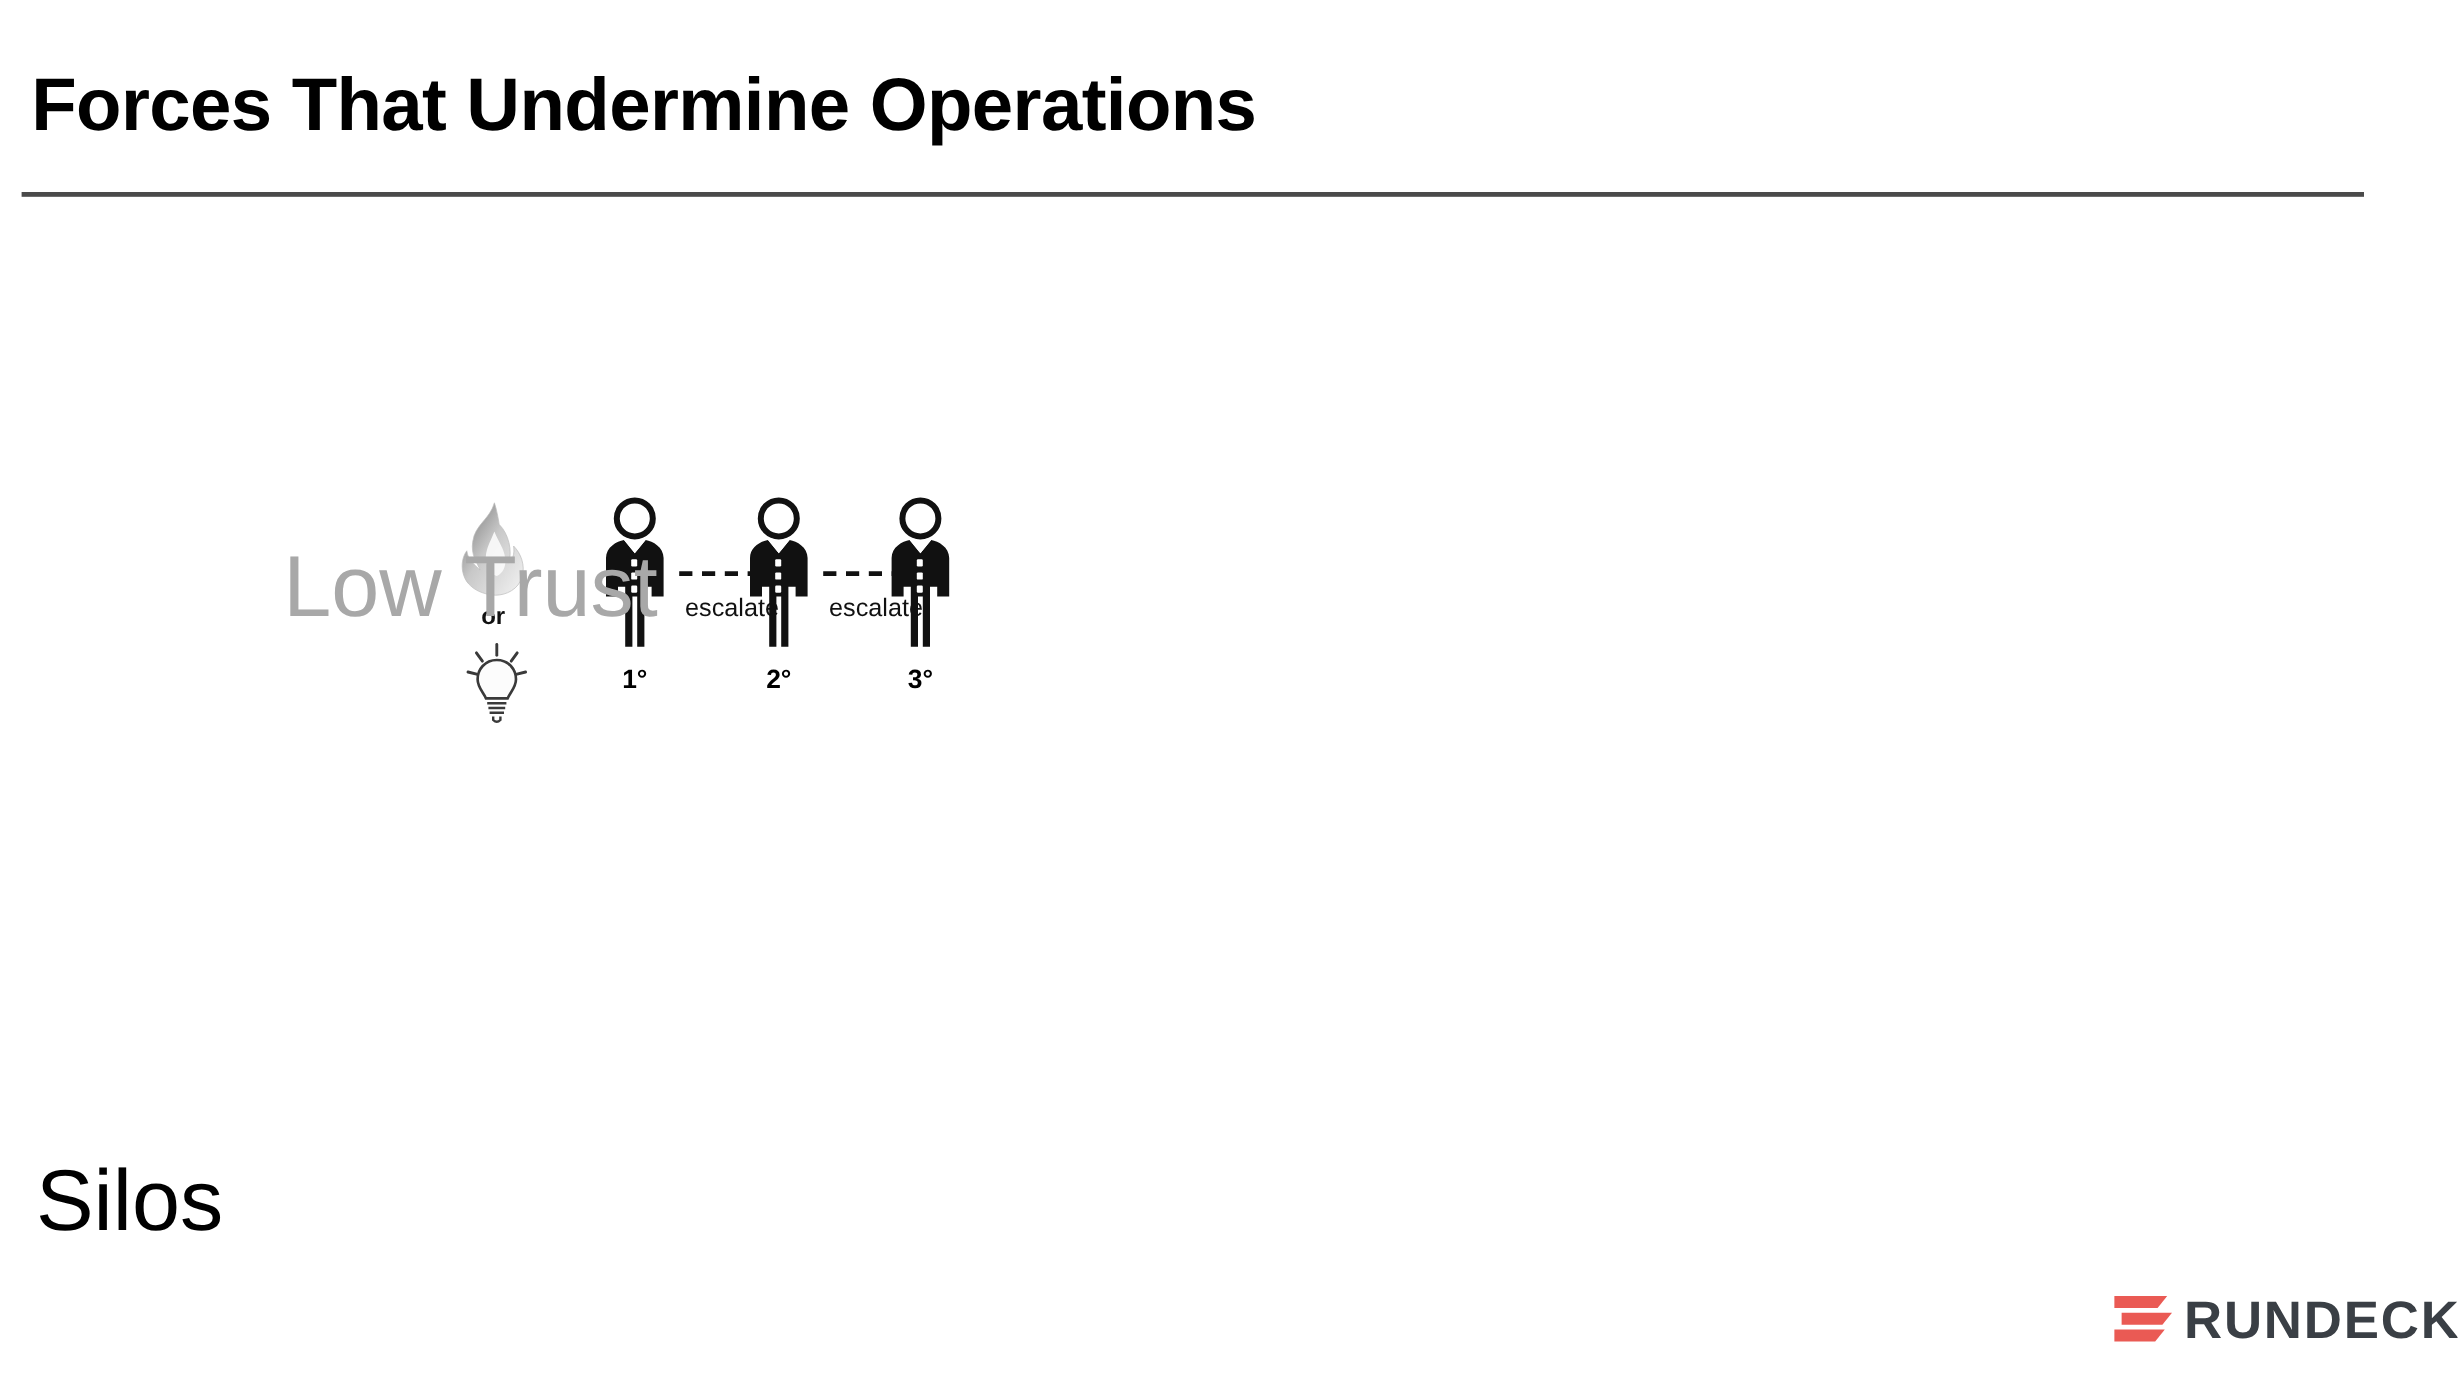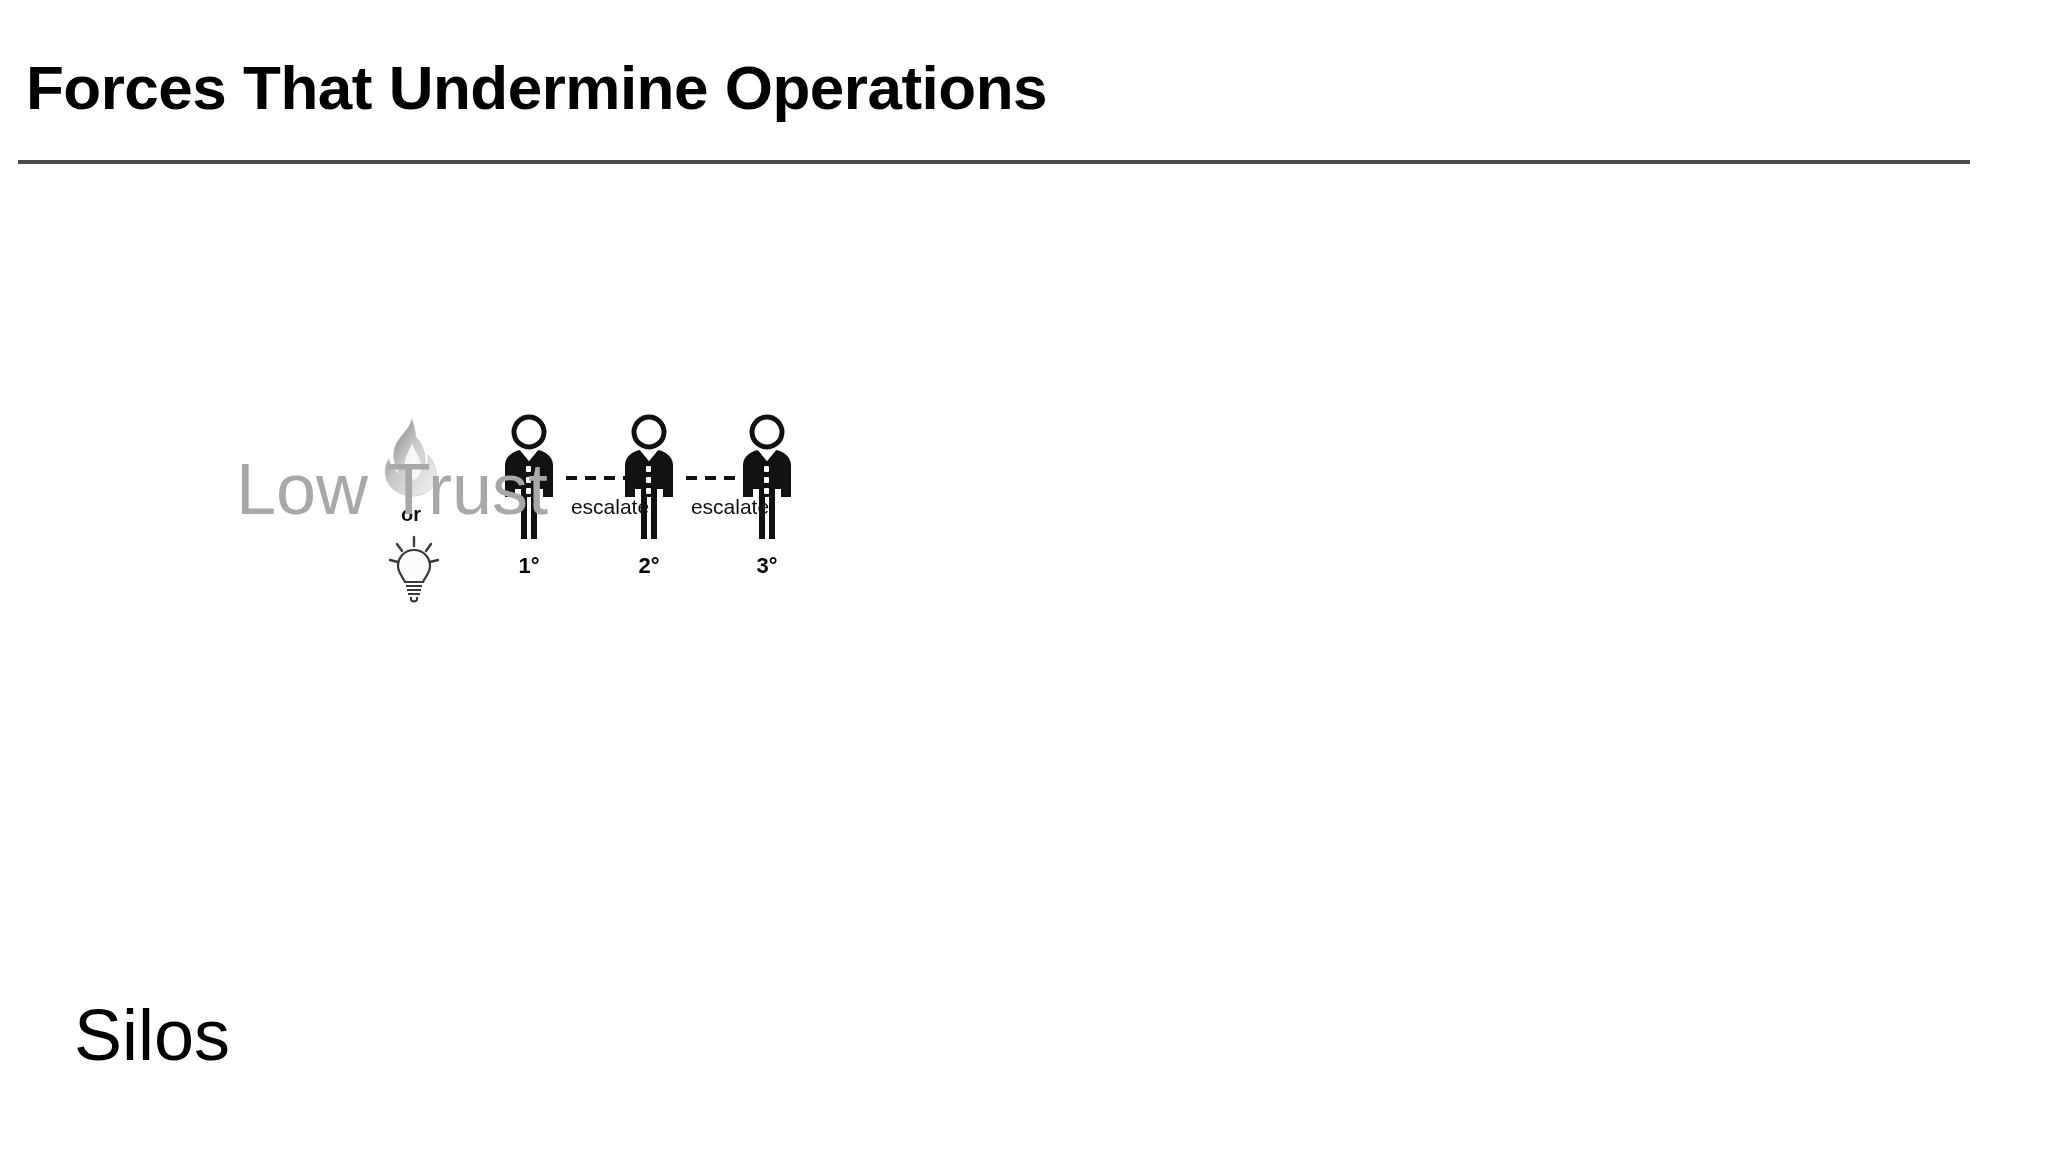--- a/index.html
+++ b/index.html
@@ -172,20 +172,28 @@
         </g>
         <path d="M30 37 L39 48 L48 37 L44 36 L39 43 L34 36 Z" fill="#fff"></path>
       </svg>
       <div class="deg d3">3°</div>
     </div>
 
     <div class="caption cap-muted" style="top:268px;left:-120px;">Low Trust</div>
   </div>
 
 
-  <div class="quad" style="left:0;top:664px;width:1024px;height:400px;margin-left:44px;">
+  <div class="quad" style="left:0;top:630px;width:1024px;height:400px;">
 
     <div class="caption cap-active" style="top:330px;left:-404px;">Silos</div>
   </div>
 
 
+  <div class="logo">
+    <svg width="52" height="46" viewBox="0 0 52 46">
+      <polygon points="2,2 46,2 38,12 2,12" fill="#EA5A54"></polygon>
+      <polygon points="8,16 50,16 42,26 8,26" fill="#EA5A54"></polygon>
+      <polygon points="2,30 44,30 36,40 2,40" fill="#EA5A54"></polygon>
+    </svg>
+    <div class="logo-txt">RUNDECK</div>
+  </div>
 
 </div>
 
 </body></html>

